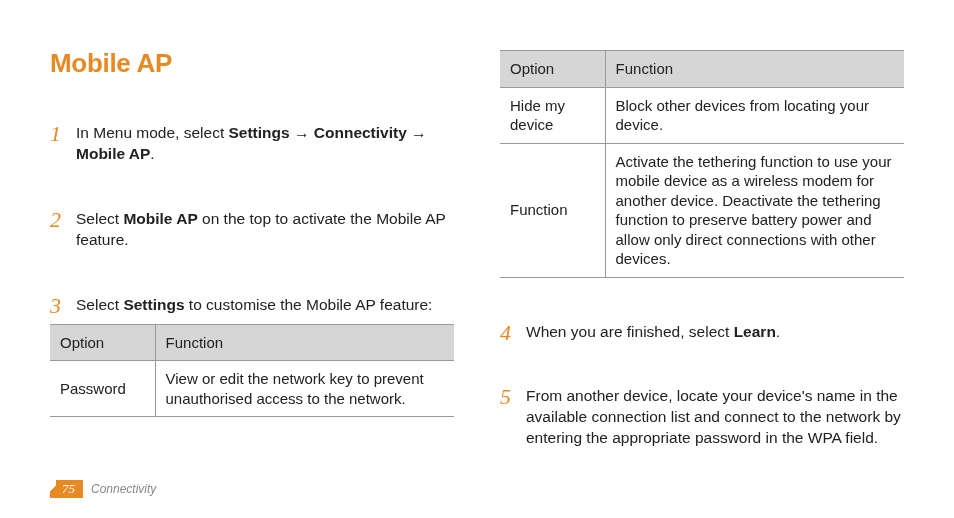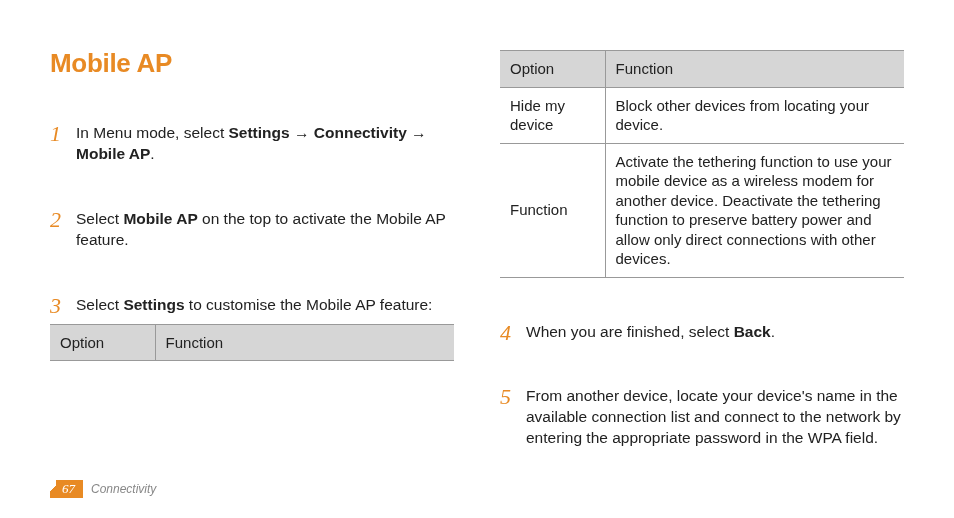--- a/index.html
+++ b/index.html
@@ -153,20 +153,24 @@
           <span>Select </span>
           <span class="b">Settings</span>
           <span> to customise the Mobile AP feature:</span>
 
           <div class="li-table-wrap">
             <table class="opt">
               <tbody>
                   <tr>
                 <th>Option</th>
                 <th>Function</th>
+              </tr>
+              <tr>
+                <td>Password</td>
+                <td>View or edit the network key to prevent unauthorised access to the network.</td>
               </tr>
             </tbody>
               </table>
           </div>
         </li>
       </ol>
     </div>
 
     <div class="col">
       <table class="opt" style="margin-top:2px;">
@@ -182,26 +186,26 @@
         <tr>
           <td>Function</td>
           <td>Activate the tethering function to use your mobile device as a wireless modem for another device. Deactivate the tethering function to preserve battery power and allow only direct connections with other devices.</td>
         </tr>
       </tbody>
         </table>
 
       <ol class="steps" start="4" style="margin-top:14px; counter-reset: step 3;">
         <li>
           <span>When you are finished, select </span>
-          <span class="b">Back</span><span>.</span>
+          <span class="b">Learn</span><span>.</span>
         </li>
         <li>
           <span>From another device, locate your device's name in the available connection list and connect to the network by entering the appropriate password in the WPA field.</span>
         </li>
       </ol>
     </div>
   </div>
 
   <div class="footer">
-    <span class="page-badge">67</span>
+    <span class="page-badge">75</span>
     <span>Connectivity</span>
   </div>
 </div>
 
 </body></html>

